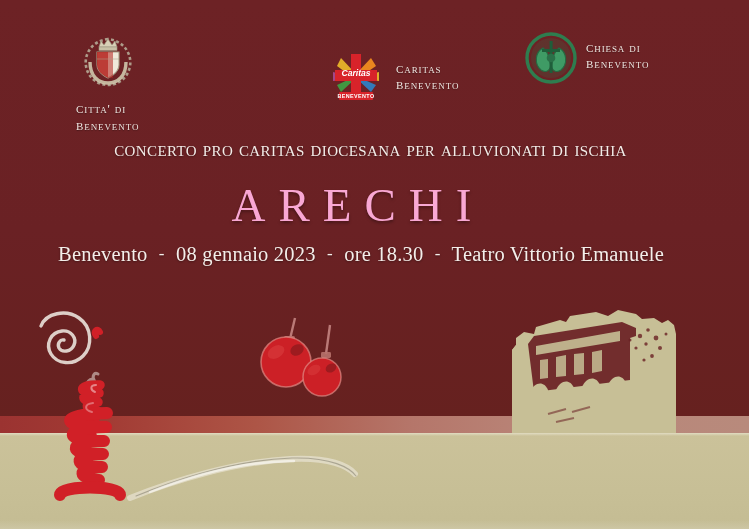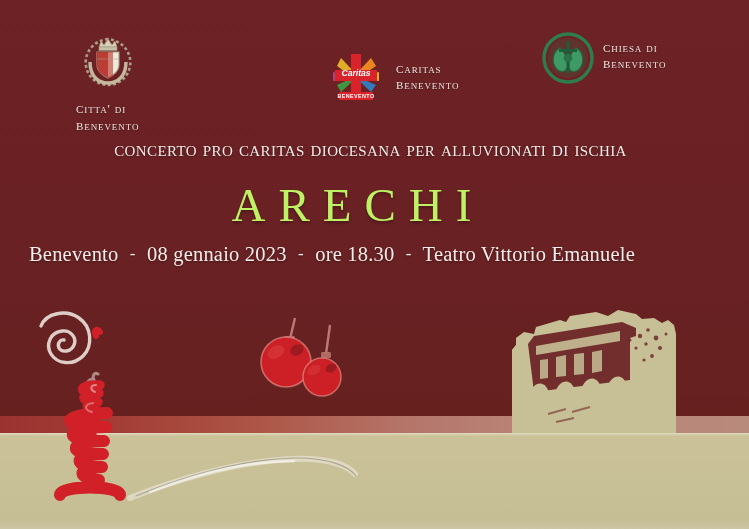--- a/index.html
+++ b/index.html
@@ -58,21 +58,21 @@
     width: 749px; height: 76px;
   }
   .logo-block {
     position: absolute;
     display: flex;
     align-items: center;
     gap: 11px;
   }
   .logo-1 { left: 76px;  top: 16px; flex-direction: column; }
   .logo-2 { left: 327px; top: 32px; }
-  .logo-3 { left: 540px; top: 14px; }
+  .logo-3 { left: 523px; top: 14px; }
 
   .logo-mark {
     width: 58px; height: 58px;
     flex: 0 0 58px;
     position: relative;
   }
   .logo-mark.sm { width: 52px; height: 52px; flex-basis: 52px; }
 
   .logo-text {
     color: #efe7e2;
@@ -99,32 +99,32 @@
     letter-spacing: .4px;
     font-variant: small-caps;
     text-transform: lowercase;
     text-shadow: 0 1px 2px rgba(0,0,0,.4);
   }
   .arechi {
     position: absolute;
     left: 0; top: 178px;
     width: 703px;
     text-align: center;
-    color: #bef264;
+    color: #f9a8d4;
     font-size: 47px;
     letter-spacing: 13px;
     text-indent: 13px;
     font-weight: 400;
     text-shadow: 0 2px 3px rgba(0,0,0,.35);
   }
   .details {
     position: absolute;
     left: 0; top: 243px;
     width: 664px;
-    text-align: center;
+    text-align: right;
     color: #f4eeea;
     font-size: 20.5px;
     letter-spacing: .2px;
     text-shadow: 0 1px 2px rgba(0,0,0,.38);
   }
   .details .sep {
     display: inline-block;
     padding: 0 6px;
     font-size: 17px;
     vertical-align: 2px;

